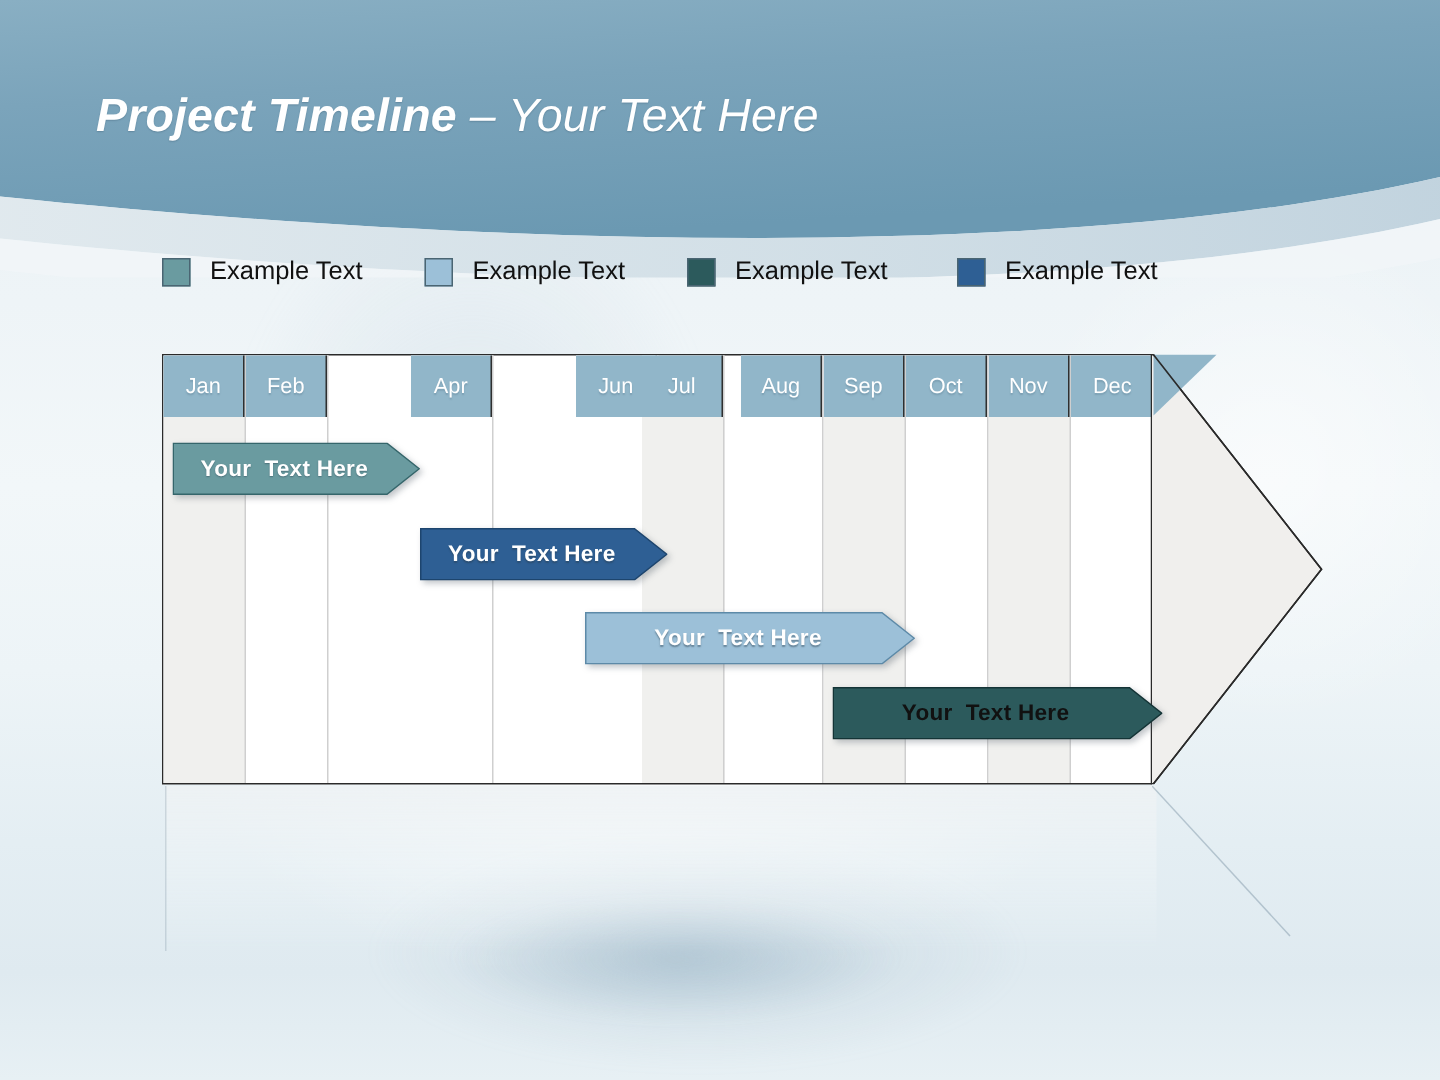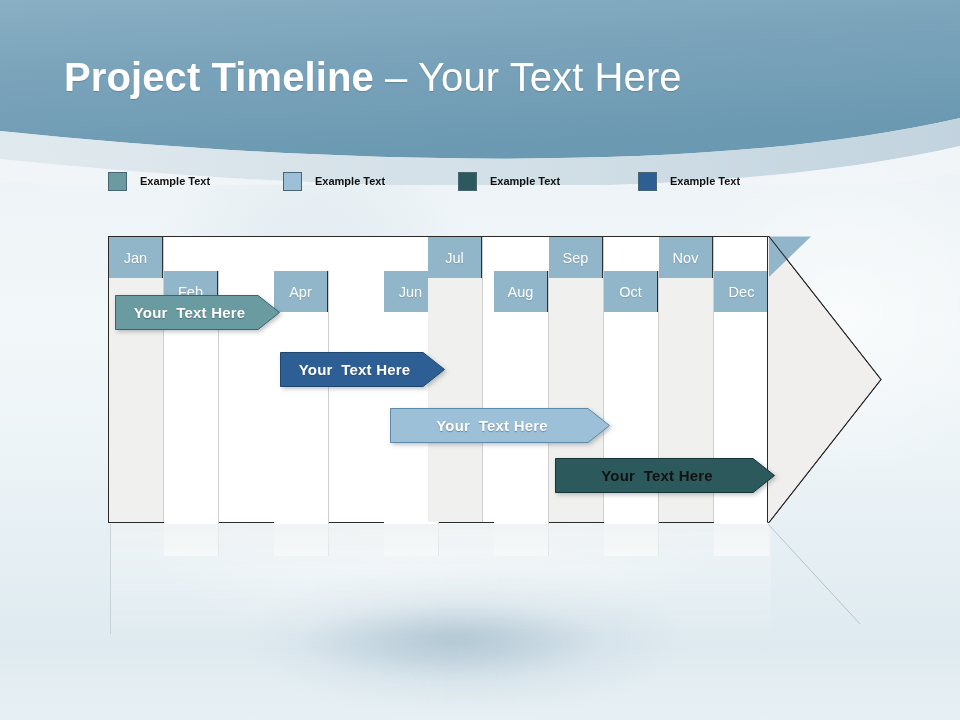--- a/index.html
+++ b/index.html
@@ -76,26 +76,27 @@
     left: 0; top: 0;
     width: 960px;
     height: 185px;
   }
   #header-band svg { display: block; }
 
   #page-title {
     position: absolute;
     left: 64px;
     top: 58px;
-    font-size: 40px;
+    font-size: 31px;
     line-height: 38px;
     color: #ffffff;
     white-space: nowrap;
     letter-spacing: 0.1px;
     text-shadow: 0 1px 1px rgba(40,70,90,0.28);
+    font-style: italic;
   }
   #page-title .t-bold { font-weight: bold; }
   #page-title .t-light { font-weight: normal; }
 
   
   #legend {
     position: absolute;
     left: 108px;
     top: 168px;
     width: 700px;
@@ -110,22 +111,22 @@
   }
   .legend-swatch {
     width: 19px;
     height: 19px;
     border: 1px solid #4a6572;
     box-sizing: border-box;
     flex: 0 0 auto;
   }
   .legend-label {
     margin-left: 13px;
-    font-size: 11px;
-    font-weight: bold;
+    font-size: 17px;
+    font-weight: normal;
     color: #111111;
     white-space: nowrap;
   }
 
   
   #timeline {
     position: absolute;
     left: 108px;
     top: 236px;
     width: 660px;
@@ -142,21 +143,21 @@
   }
   .month-col {
     position: absolute;
     top: 0;
     width: 55px;
     height: 285px;
     box-sizing: border-box;
     border-right: 1px solid #cfcfcf;
   }
   .month-col.odd  { background: #f0f0ee; }
-  .month-col.even { background: #ffffff; margin-top: 34px; }
+  .month-col.even { background: #ffffff; }
   .month-col:last-child { border-right: none; }
 
   .month-head {
     position: absolute;
     left: 0; top: 0;
     width: 100%;
     height: 41px;
     background: #91b6c9;
     border-right: 1px solid #2f2f2f;
     box-sizing: border-box;

